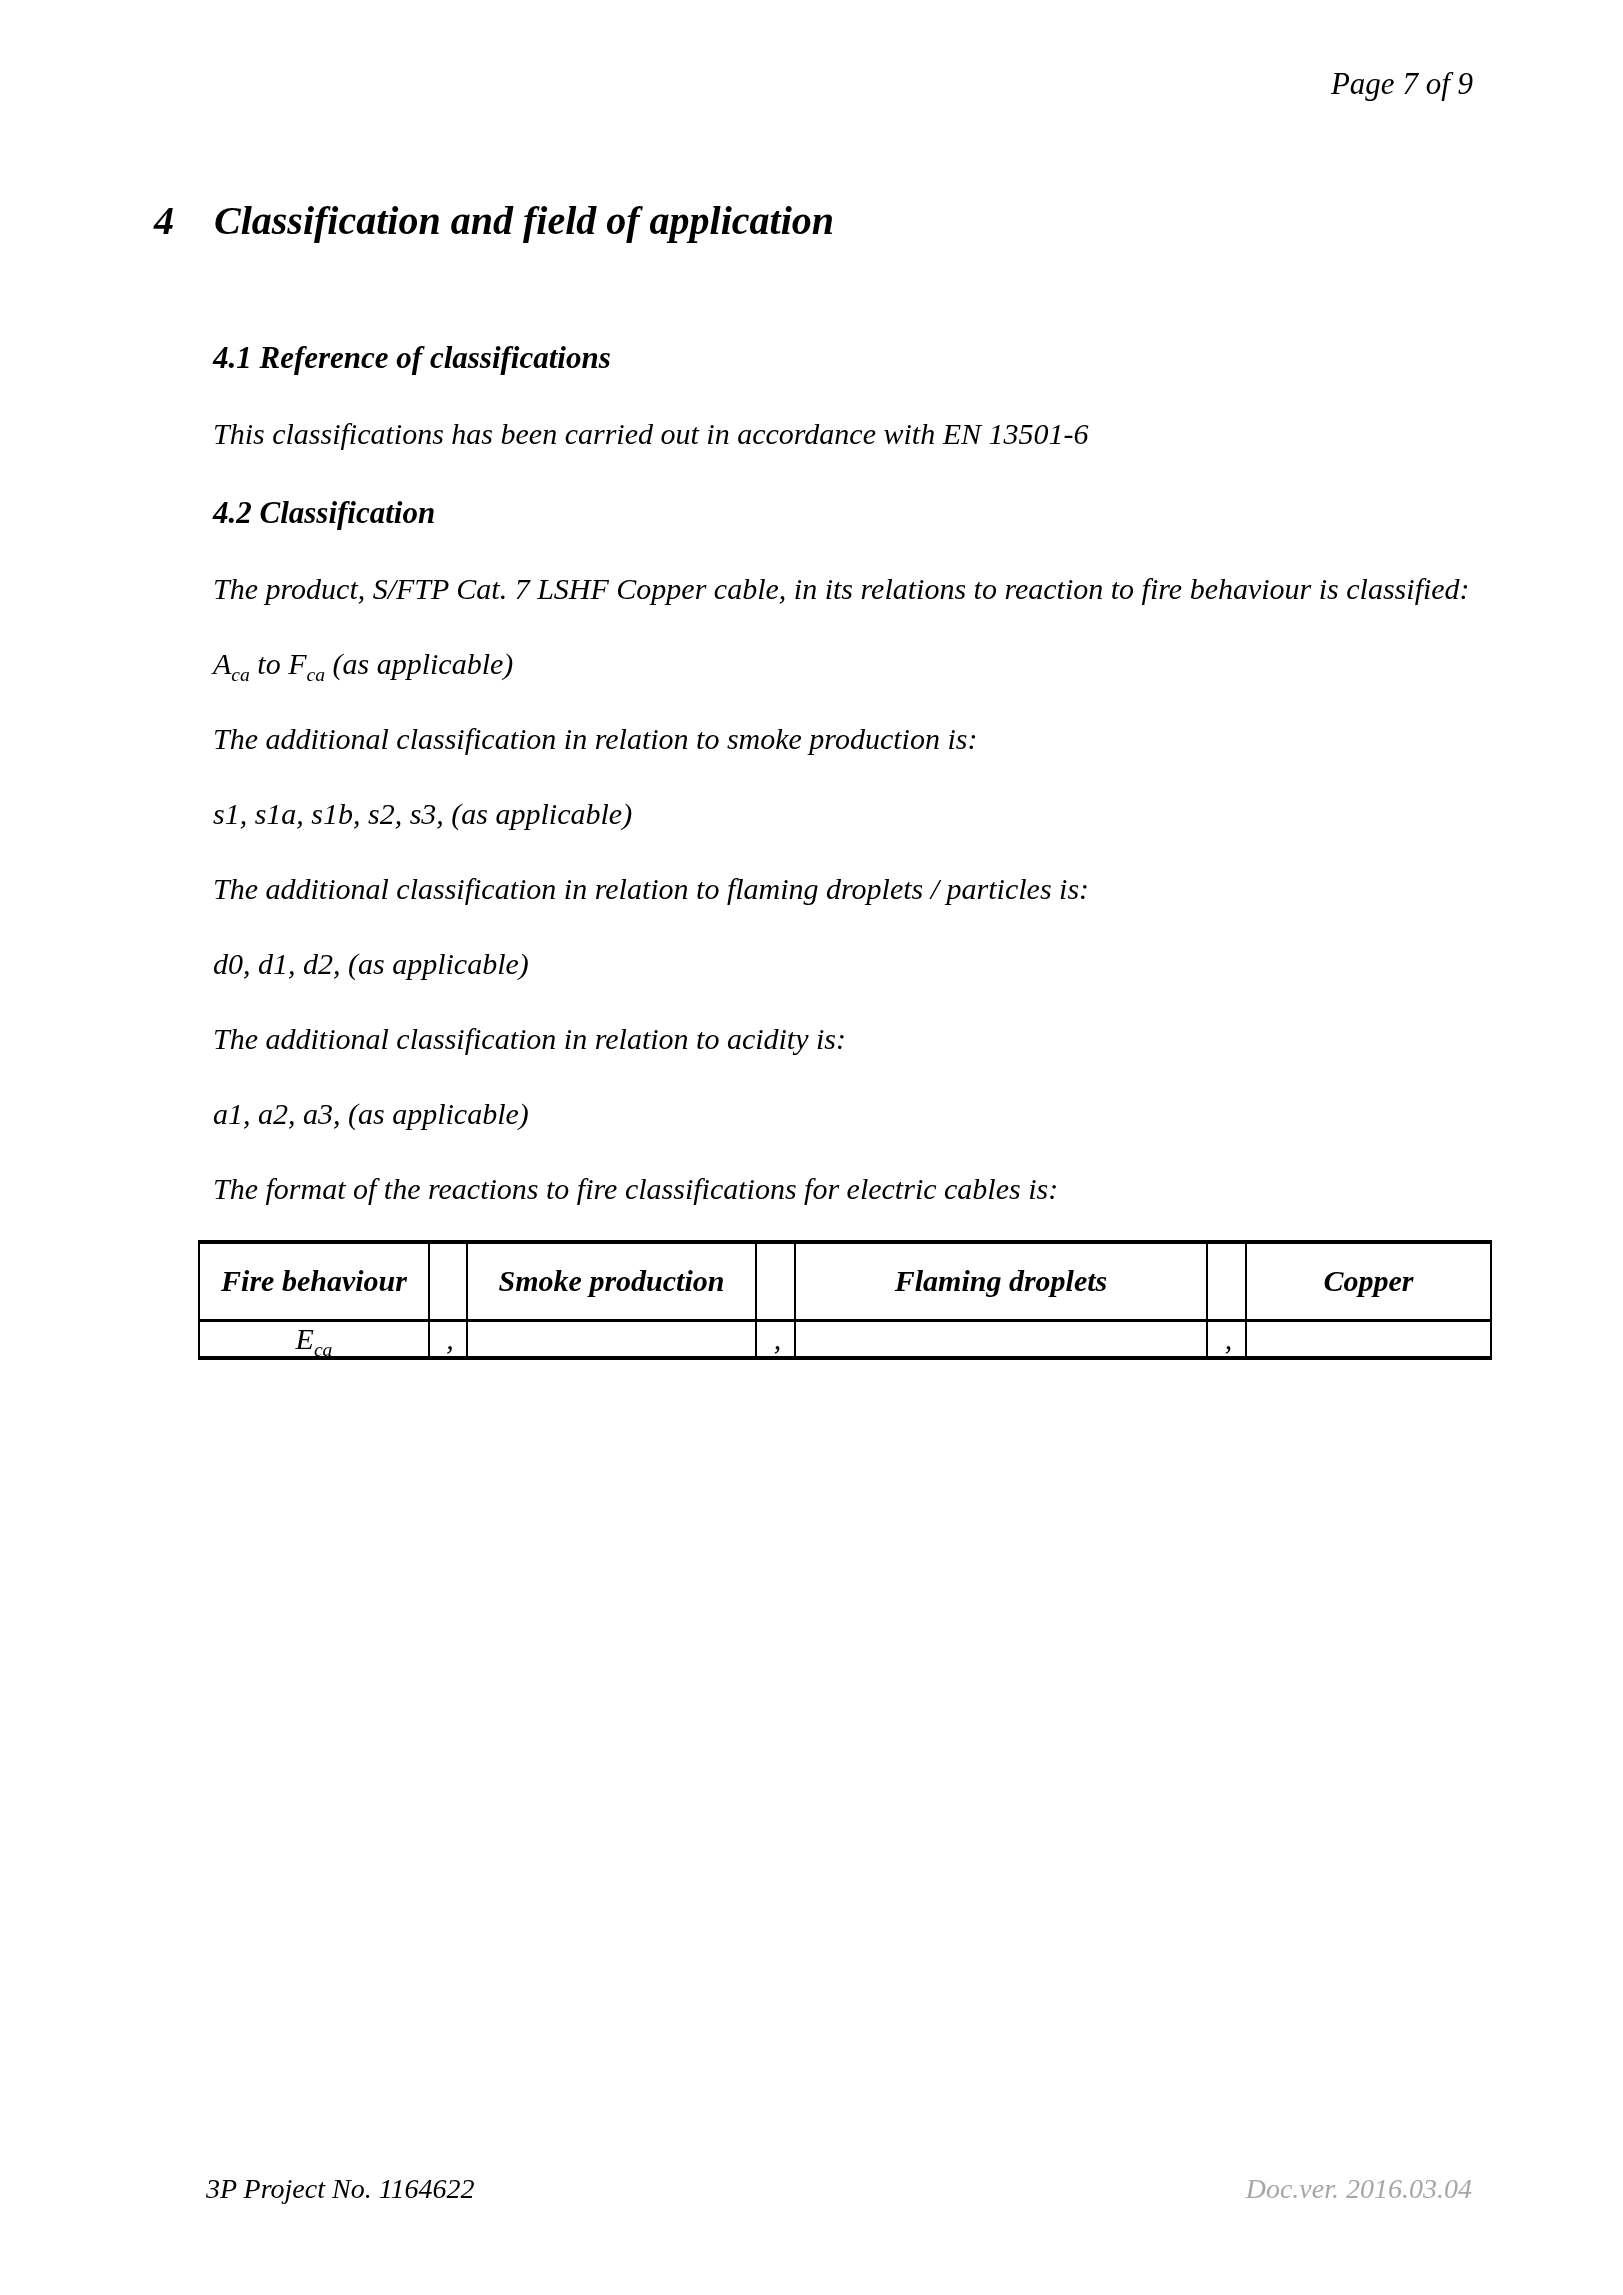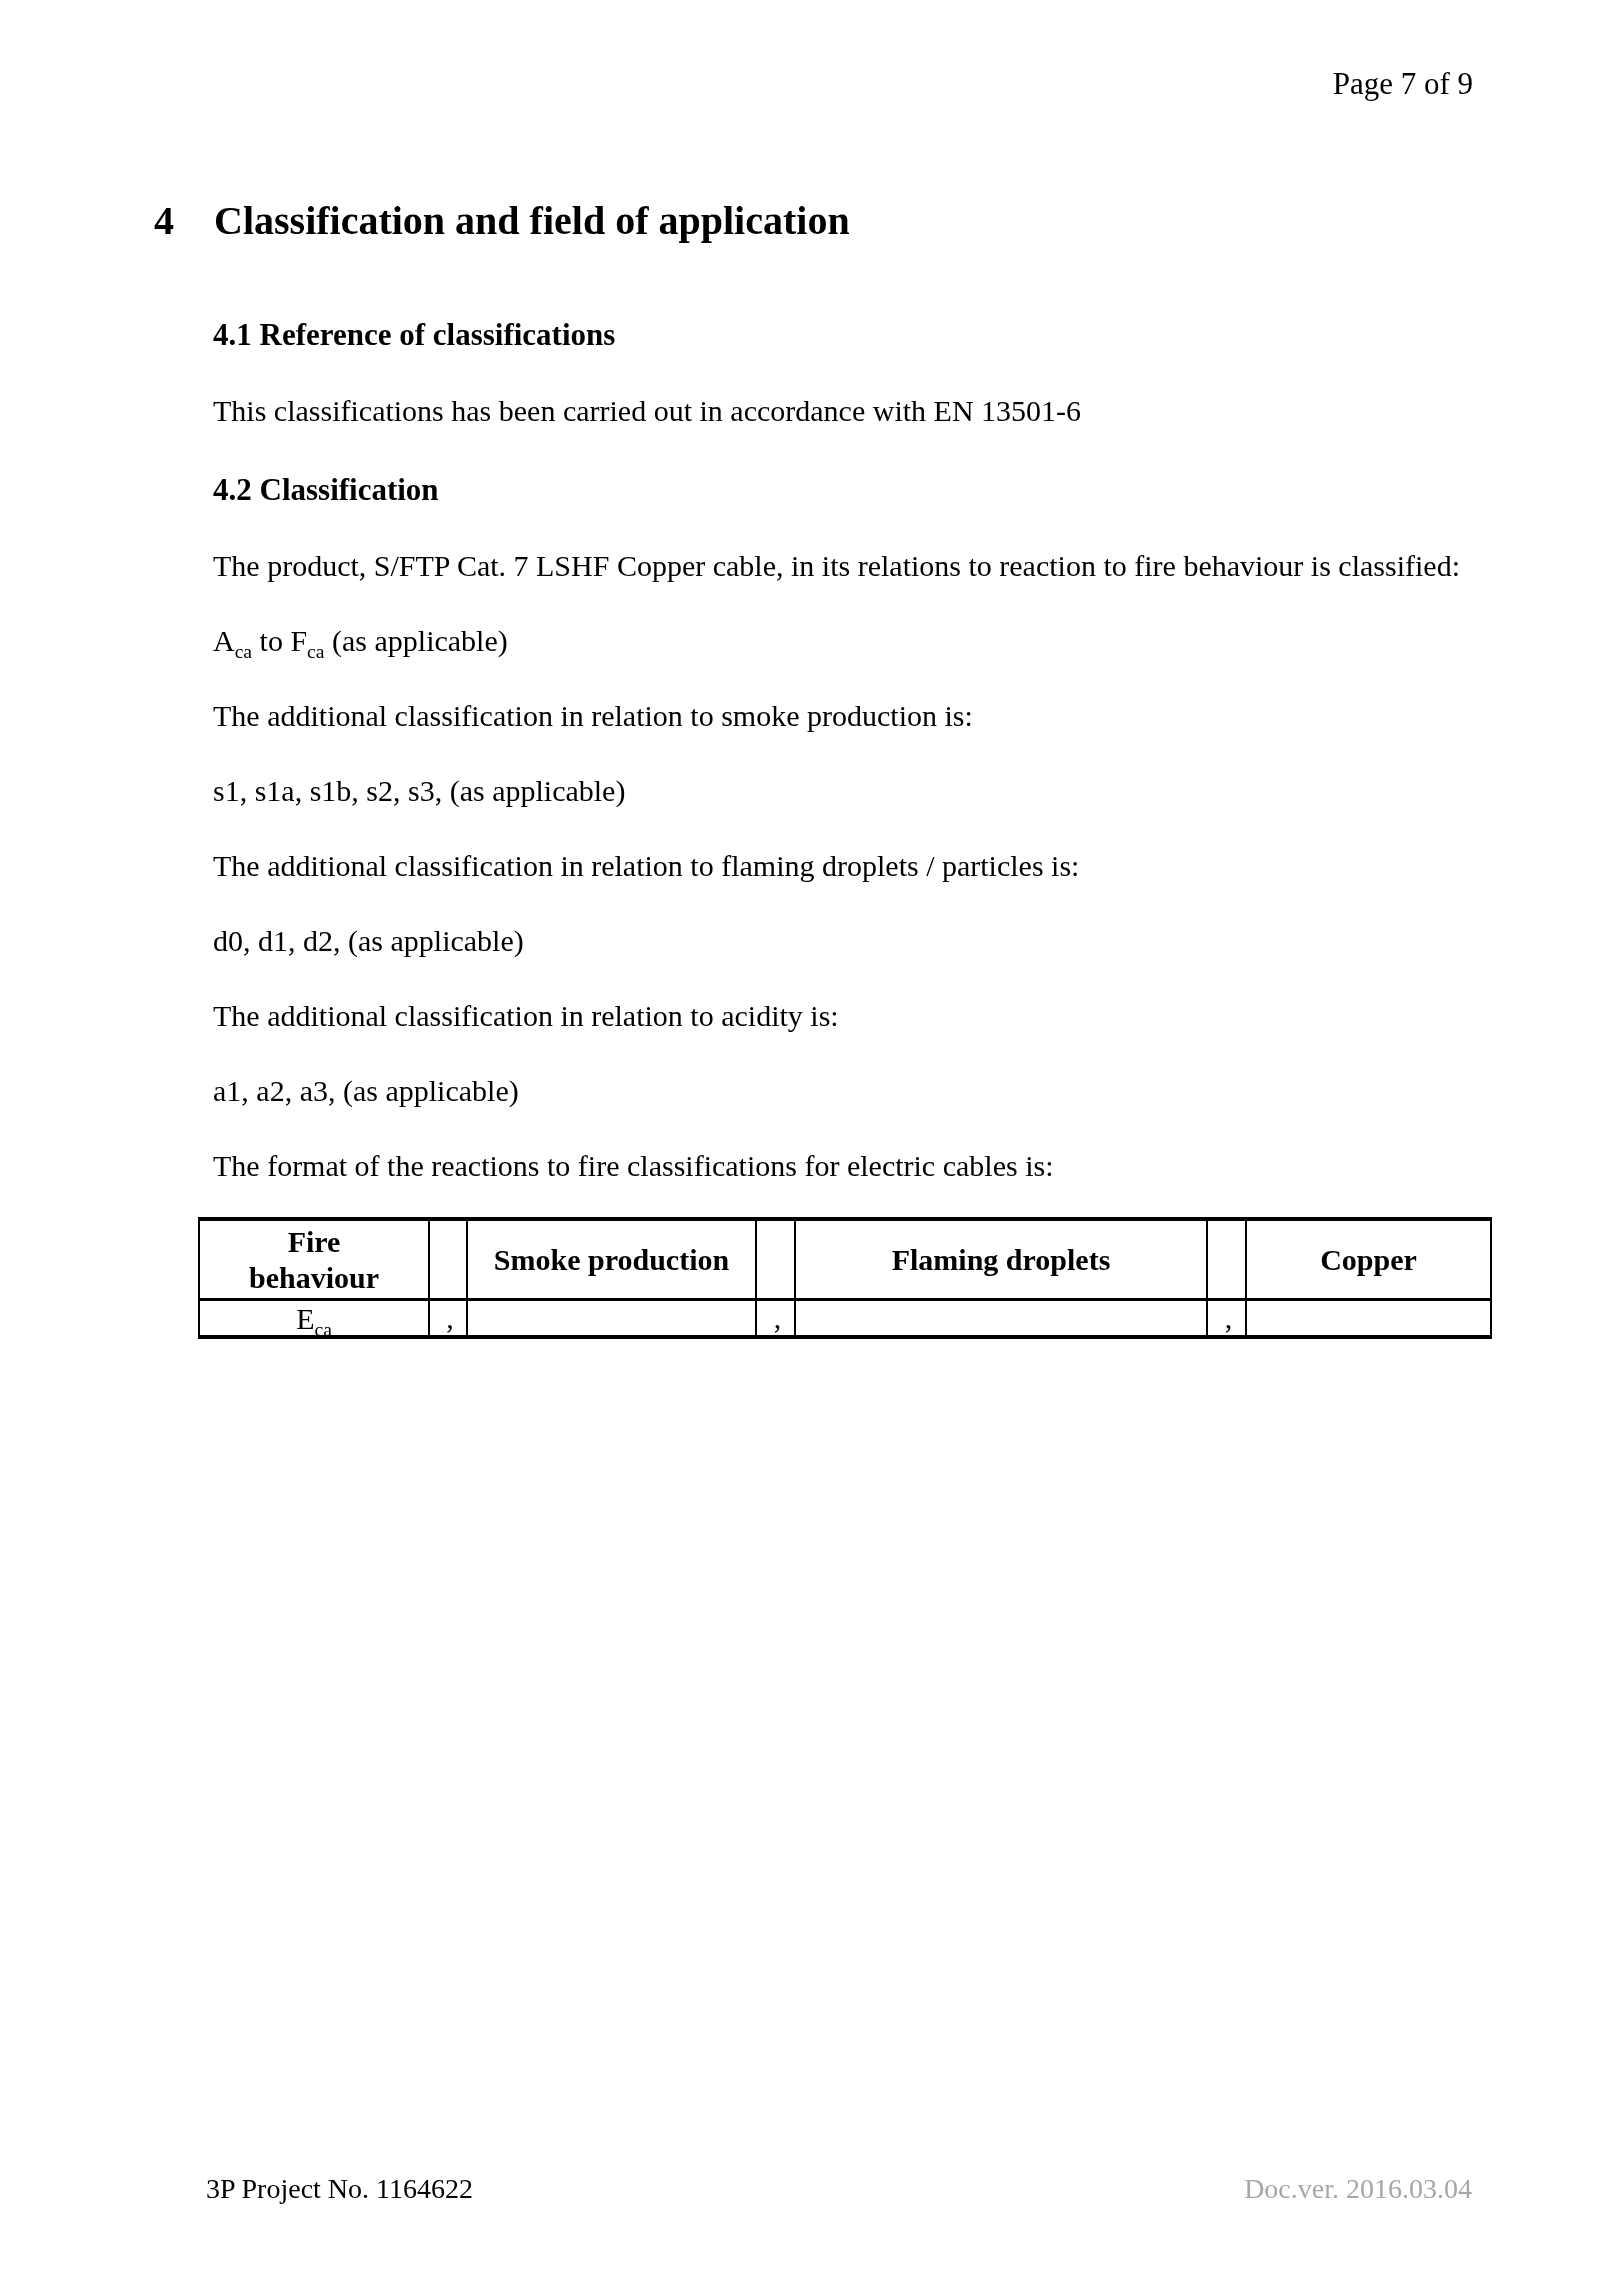--- a/index.html
+++ b/index.html
@@ -6,20 +6,21 @@
   html, body { background: #ffffff; }
 
   .page {
     position: relative;
     width: 1623px;
     height: 2295px;
     background: #ffffff;
     color: #000000;
     font-family: "Liberation Serif", "DejaVu Serif", serif;
     overflow: hidden;
+    font-style: italic;
   }
 
   
   .page-indicator {
     position: absolute;
     top: 65px;
     left: 213px;
     width: 1260px;
     text-align: right;
     font-size: 31px;
@@ -41,21 +42,21 @@
     line-height: 50px;
     font-weight: 700;
   }
   .section-number { width: 60px; flex: 0 0 60px; }
 
   .subsection-heading {
     font-size: 31px;
     line-height: 39px;
     font-weight: 700;
   }
-  .h41 { margin-top: 69px; }
+  .h41 { margin-top: 92px; }
   .h42 { margin-top: 41px; }
 
   .para {
     font-size: 30px;
     line-height: 37px;
     margin-top: 38px;
   }
   .justified { text-align: justify; }
 
   sub.cls {

